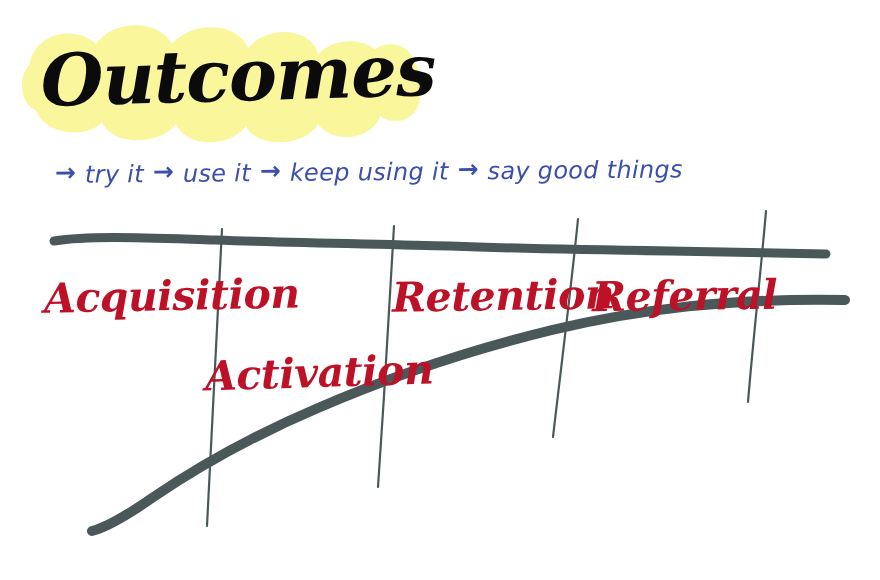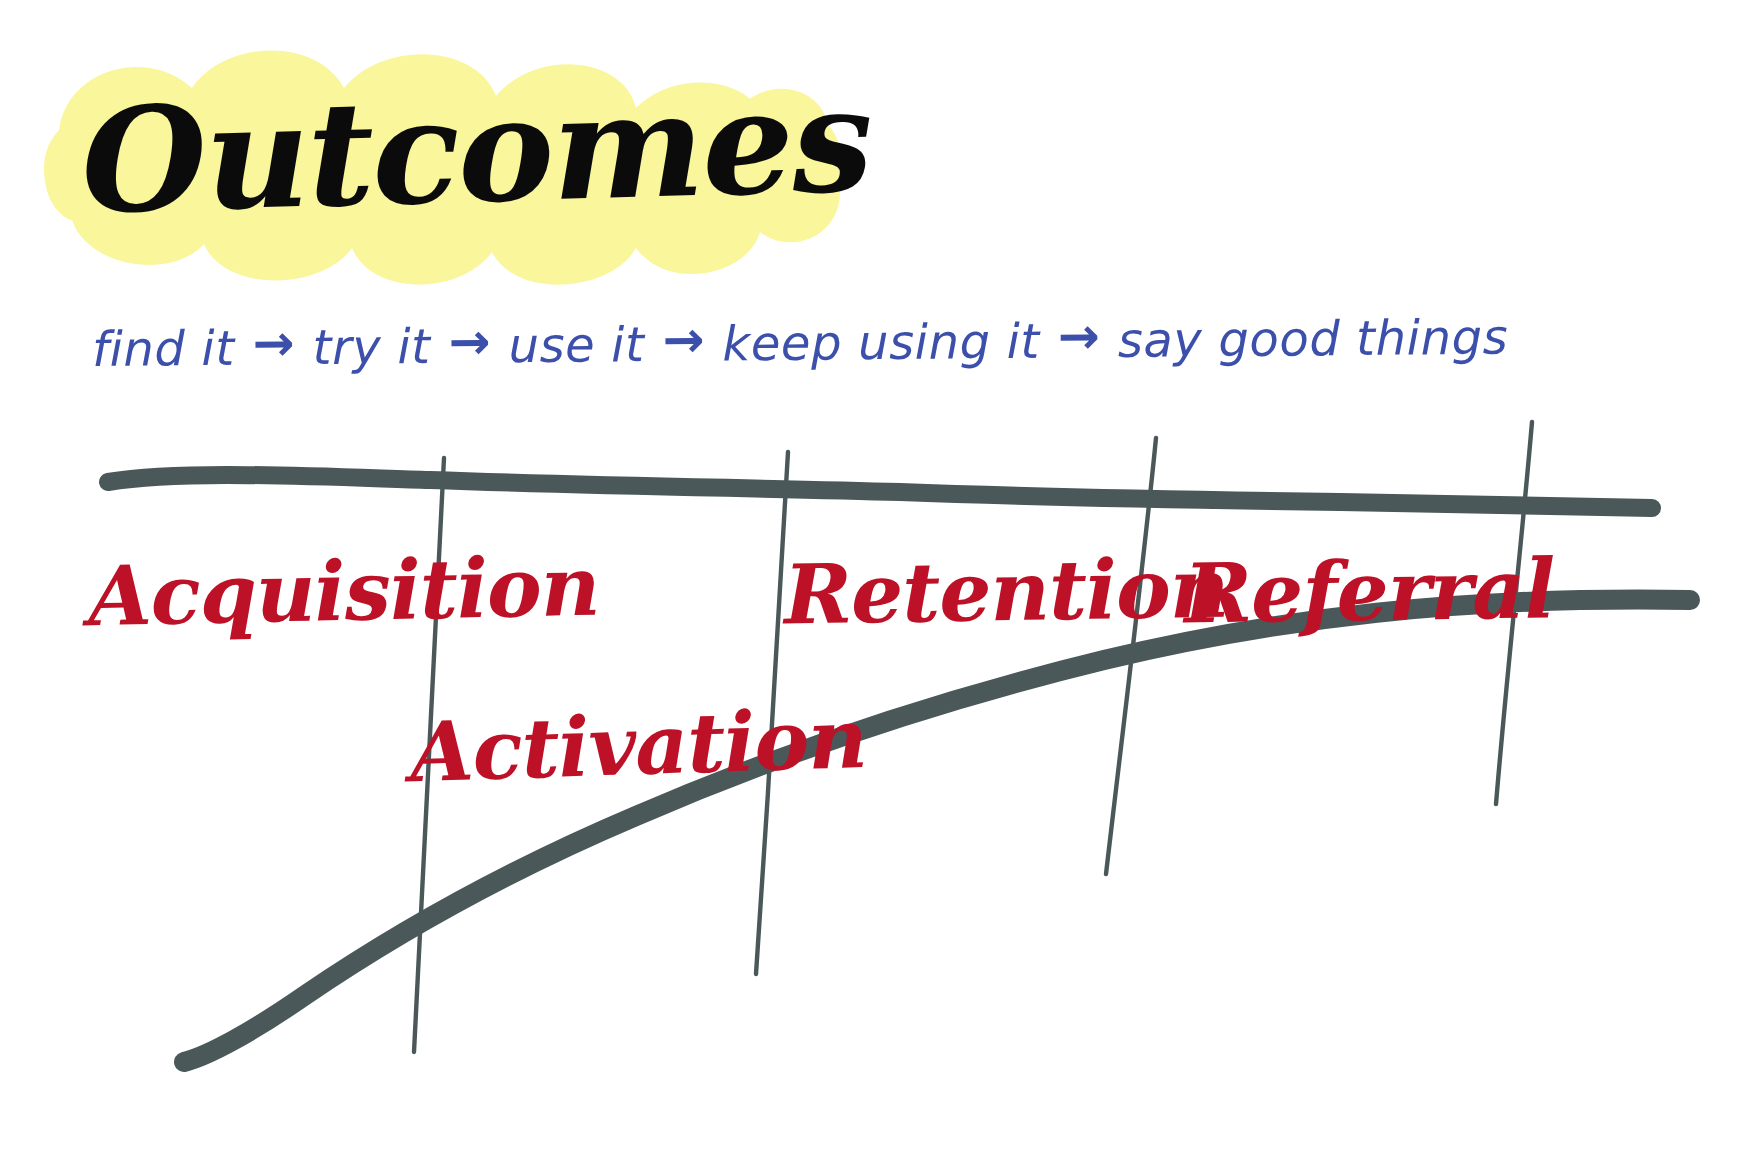--- a/index.html
+++ b/index.html
@@ -135,21 +135,20 @@
       <path d="M 222 229 C 219 300, 214 400, 207 526" fill="none" stroke="#4a5859" stroke-width="2.2" stroke-linecap="round"></path>
       <path d="M 394 226 C 390 300, 384 400, 378 487" fill="none" stroke="#4a5859" stroke-width="2.2" stroke-linecap="round"></path>
       <path d="M 578 219 C 572 280, 562 360, 553 437" fill="none" stroke="#4a5859" stroke-width="2.2" stroke-linecap="round"></path>
       <path d="M 766 211 C 761 270, 754 330, 748 402" fill="none" stroke="#4a5859" stroke-width="2.2" stroke-linecap="round"></path>
     </g>
   </svg>
 
   <div class="txt" id="title-text">Outcomes</div>
 
   <div class="txt" id="journey">
-    <span class="step">find it</span>
     <span class="arrow">→</span>
     <span class="step">try it</span>
     <span class="arrow">→</span>
     <span class="step">use it</span>
     <span class="arrow">→</span>
     <span class="step">keep using it</span>
     <span class="arrow">→</span>
     <span class="step">say good things</span>
   </div>
 

